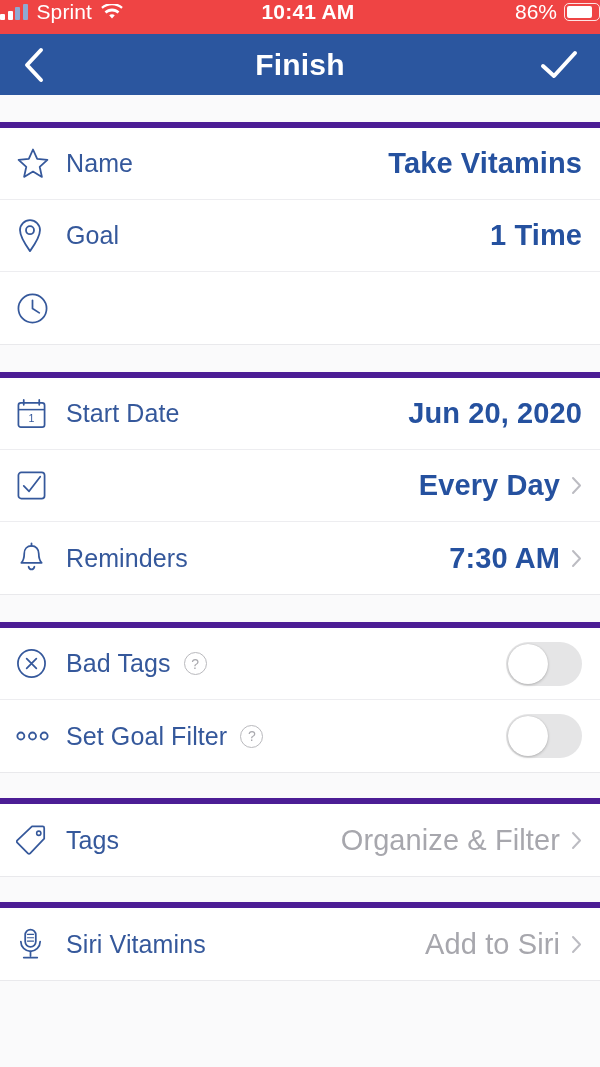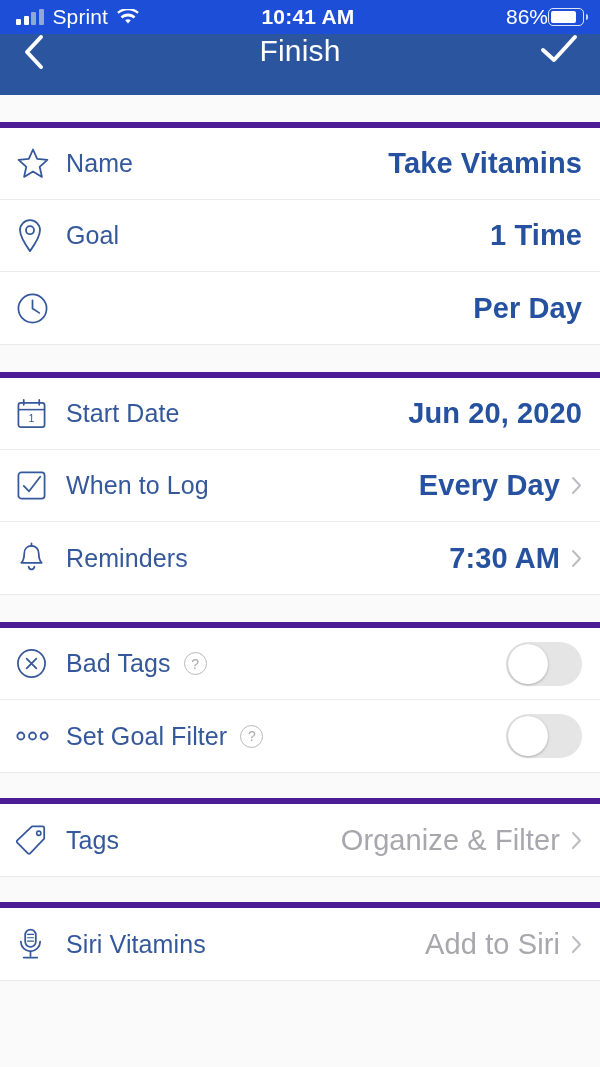--- a/index.html
+++ b/index.html
@@ -6,60 +6,60 @@
   html, body {
     width: 600px; height: 1067px;
     background: #fbfbfc;
     font-family: "Liberation Sans", sans-serif;
     overflow: hidden;
   }
   .phone { position: relative; width: 600px; height: 1067px; background: #fafafb; }
 
   
   .statusbar {
-    height: 34px; background: #1d4ed8;
-    display: flex; align-items: center; position: relative;
-    padding: 0 16px;
+    height: 34px; background: #ef4444;
+    display: flex; align-items: flex-start; position: relative;
+    padding: 0 0;
   }
   .sb-left { display: flex; align-items: center; gap: 9px; }
   .signal { display: flex; align-items: flex-end; gap: 2.5px; height: 16px; }
   .signal i { display: block; width: 5px; background: #ffffff; border-radius: 1px; }
   .signal i.b1 { height: 6px; }
   .signal i.b2 { height: 9px; }
   .signal i.b3 { height: 13px; background: #8fa9d2; }
   .signal i.b4 { height: 16px; background: #8fa9d2; }
   .carrier { color: #fff; font-size: 21px; letter-spacing: .1px; }
   .wifi { width: 22px; height: 17px; }
   .sb-time {
     position: absolute; left: 16px; right: 0; text-align: center;
     color: #fff; font-size: 21px; font-weight: bold; letter-spacing: .2px;
     pointer-events: none;
   }
   .sb-right {
-    margin-left: auto; display: flex; align-items: center; 
+    margin-left: auto; display: flex; align-items: center; gap: 7px;
     color: #fff; font-size: 21px;
   }
   .batt { position: relative; width: 36px; height: 18px; }
   .batt .shell {
     position: absolute; inset: 0; border: 1.6px solid rgba(255,255,255,.85);
     border-radius: 5px;
   }
   .batt .fill {
     position: absolute; top: 3px; left: 3px; bottom: 3px; width: 25px;
     background: #fff; border-radius: 2px;
   }
   .batt .cap {
     position: absolute; right: -4px; top: 6px; width: 2.5px; height: 6px;
     background: rgba(255,255,255,.75); border-radius: 0 2px 2px 0;
   }
 
   
   .navbar {
     height: 61px; background: #2b569f; position: relative;
-    display: flex; align-items: flex-start; padding: 0 22px;
+    display: flex; align-items: center; padding: 0 22px; font-weight: bold;
   }
   .nav-title {
     position: absolute; left: 0; right: 0; text-align: center;
     color: #fff; font-size: 30px; letter-spacing: .2px; pointer-events: none;
   }
   .nav-btn { position: relative; z-index: 2; display: flex; align-items: center; cursor: pointer; }
   .nav-right { margin-left: auto; }
 
   
   .list { background: #fafafb; }
@@ -184,21 +184,20 @@
         <span class="value">1 Time</span>
       </div>
 
       <div class="row">
         <span class="icon-cell">
           <svg viewBox="0 0 34 34" width="33" height="33">
             <circle cx="17" cy="17" r="14.5" fill="none" stroke="#35589b" stroke-width="1.8"></circle>
             <path d="M17 17V8.5M17 17l7 4.5" fill="none" stroke="#35589b" stroke-width="1.8" stroke-linecap="round"></path>
           </svg>
         </span>
-        <span class="value">Per Day</span>
       </div>
 
     </div>
 
     <div class="gap"></div>
 
     <div class="group">
 
       <div class="row">
         <span class="icon-cell">
@@ -213,21 +212,20 @@
         <span class="value">Jun 20, 2020</span>
       </div>
 
       <div class="row">
         <span class="icon-cell">
           <svg viewBox="0 0 32 32" width="31" height="31">
             <rect x="2.5" y="2.5" width="27" height="27" rx="3" fill="none" stroke="#35589b" stroke-width="1.8"></rect>
             <path d="M8 16.5l5.5 5.5L25 7" fill="none" stroke="#35589b" stroke-width="1.8" stroke-linecap="round" stroke-linejoin="round"></path>
           </svg>
         </span>
-        <span class="label">When to Log</span>
         <span class="value">Every Day</span>
         <span class="chev">
           <svg viewBox="0 0 11 19" width="11" height="19">
             <path d="M2 2l7 7.5L2 17" fill="none" stroke="#bcbcc2" stroke-width="2" stroke-linecap="round" stroke-linejoin="round"></path>
           </svg>
         </span>
       </div>
 
       <div class="row">
         <span class="icon-cell">

